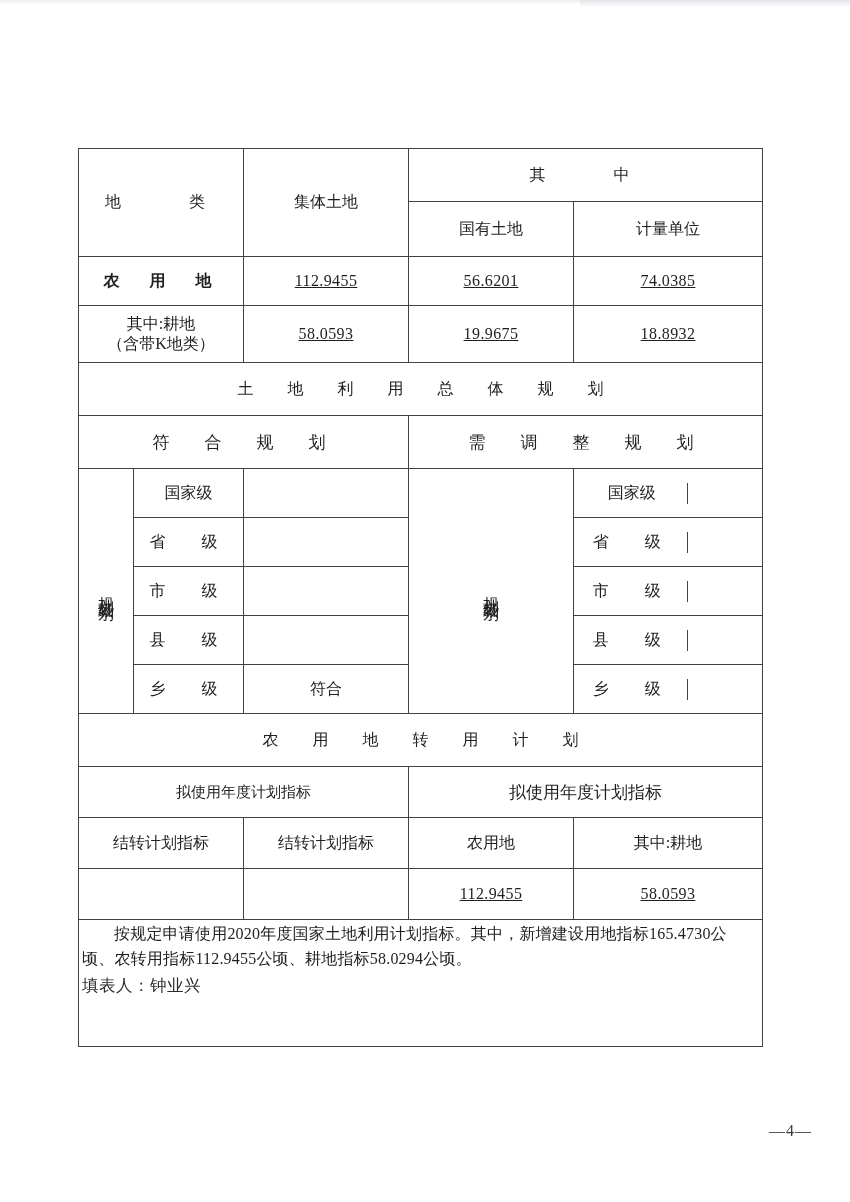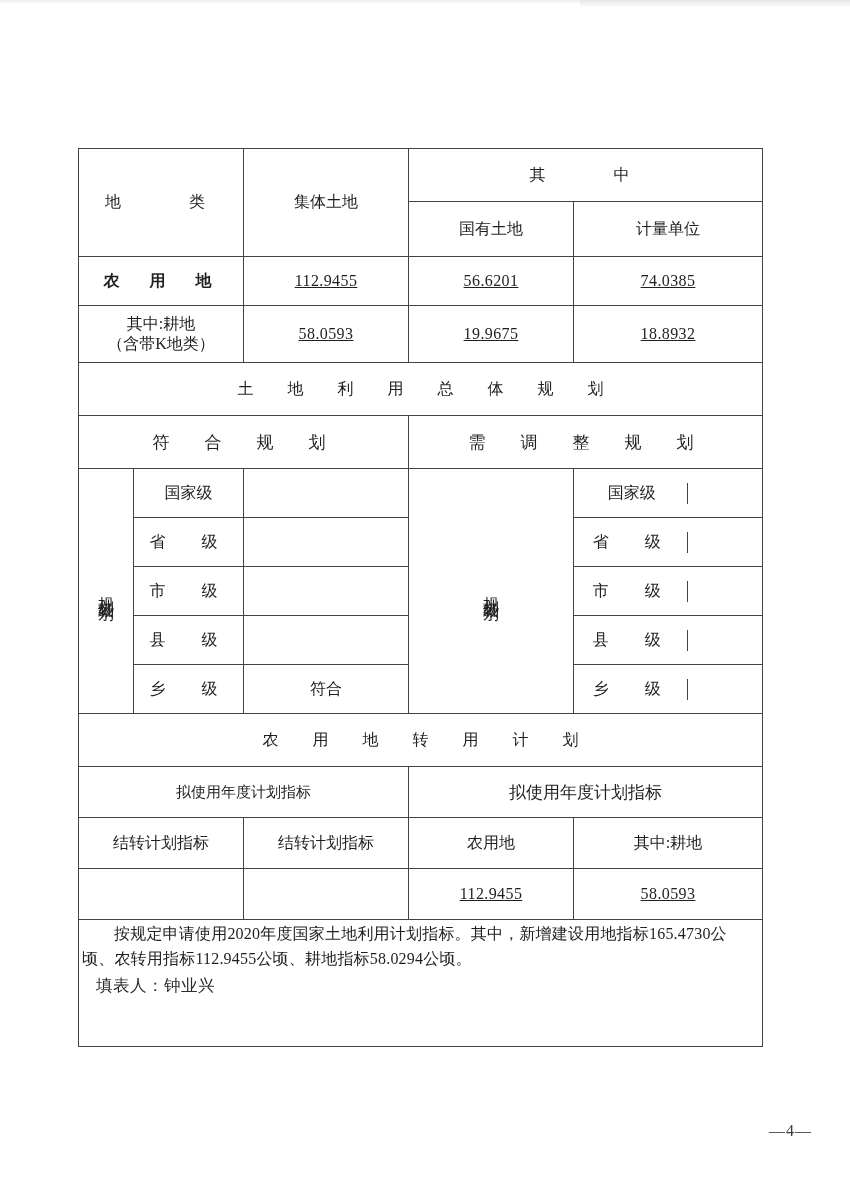--- a/index.html
+++ b/index.html
@@ -112,21 +112,21 @@
     padding: 8px 10px 10px 10px;
     font-size: 16.5px;
     line-height: 1.55;
     letter-spacing: 0.2px;
     margin-left: 40px;
   }
   .note-cell p { margin: 0; text-indent: 2em; }
 
   .filler {
     position: absolute;
-    left: 96px;
+    left: 82px;
     top: 975px;
     font-size: 16.5px;
     letter-spacing: 0.5px;
     color: #2b2b2b;
   }
 
   .page-num {
     position: absolute;
     left: 0;
     top: 1122px;

